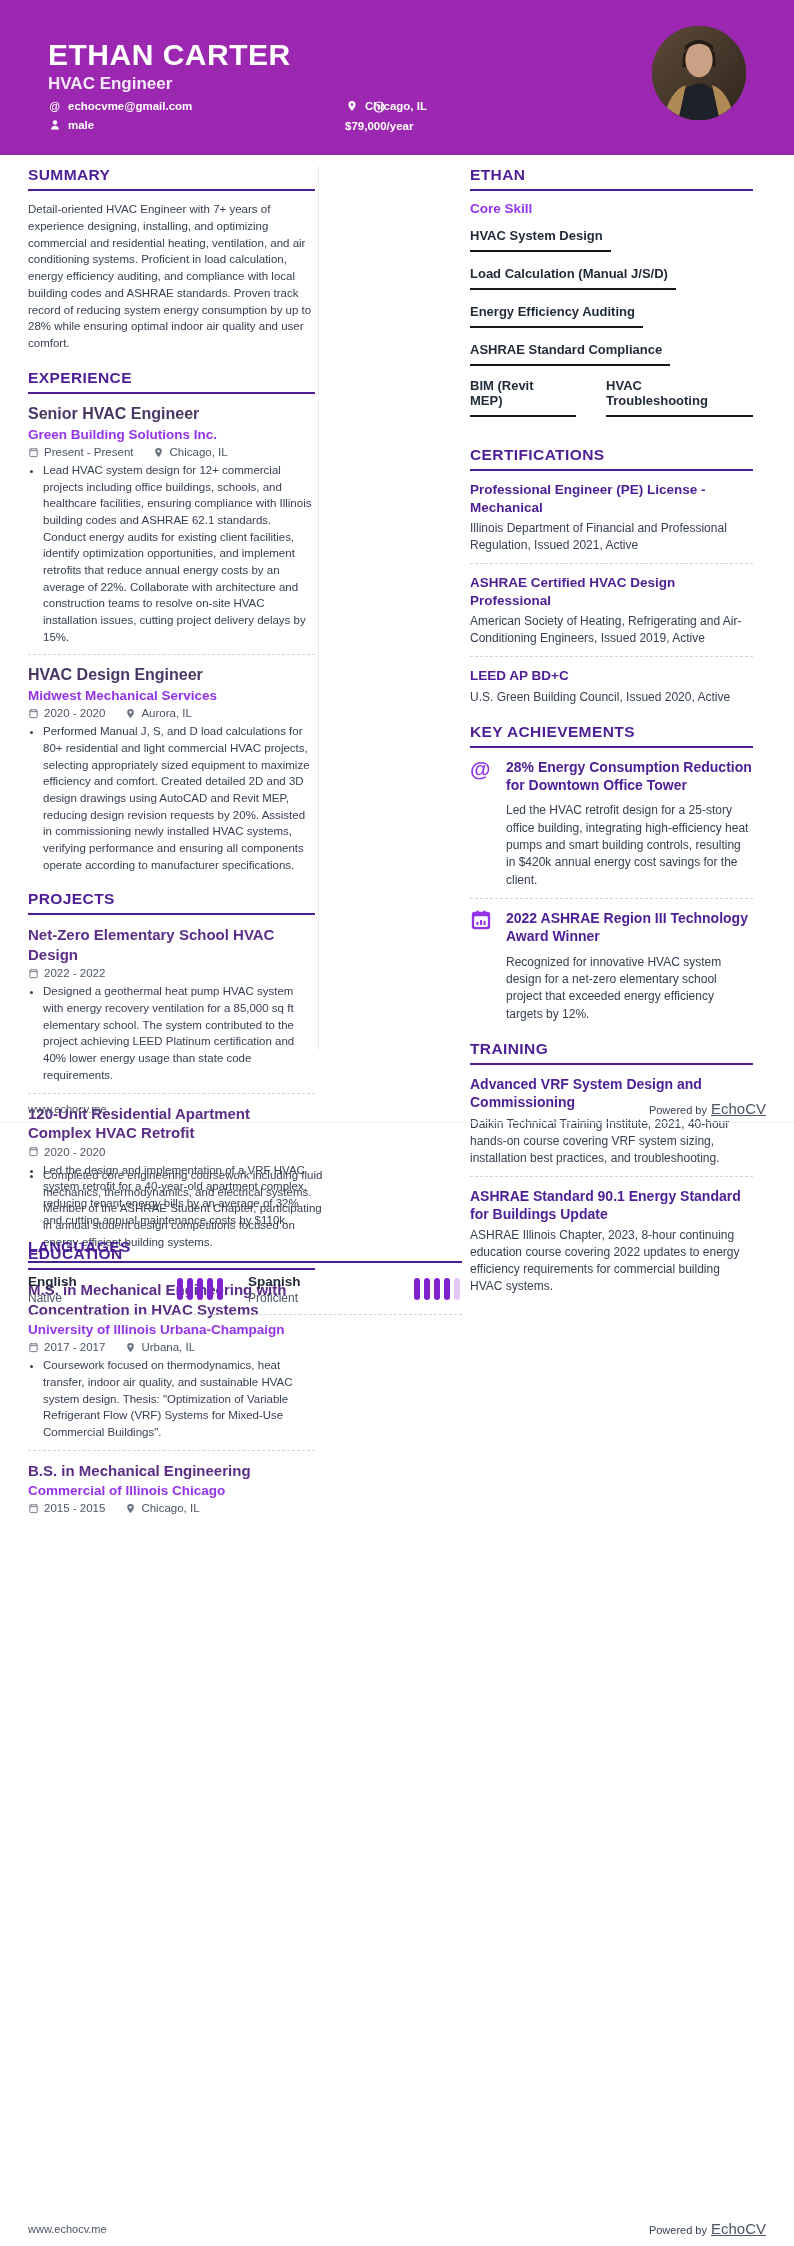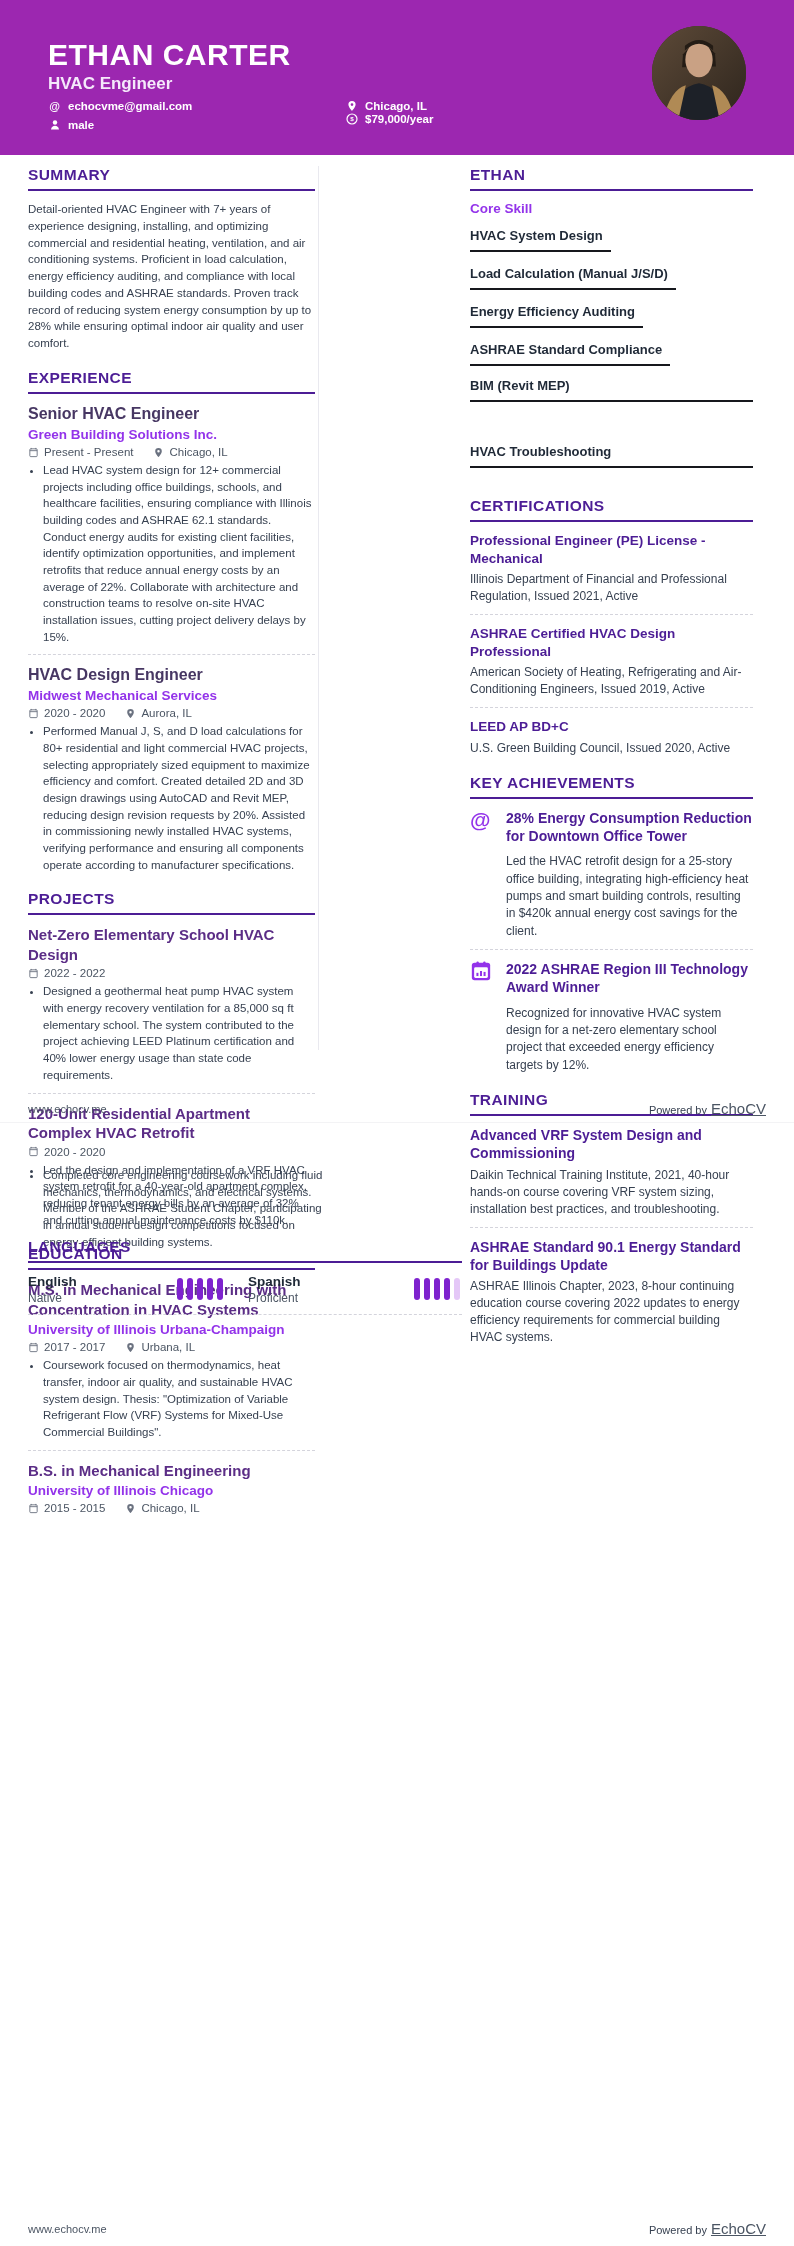--- a/index.html
+++ b/index.html
@@ -31,21 +31,21 @@
   .meta{display:flex;gap:20px;align-items:center;color:#4b5563;font-size:11.5px;margin:2px 0 4px 0;}
   .meta-item{display:flex;gap:5px;align-items:center;}
   .meta-item svg{width:11px;height:11px;display:block;color:#6b7280;}
   ul.blist{margin:3px 0 6px 0;padding-left:15px;}
   ul.blist li{font-size:11.5px;line-height:1.45;color:#374151;}
   .dashed{border:none;border-top:1.5px dashed #d4d4dc;margin:9px 0 10px 0;}
   
   .skill-cat{font-size:13.5px;font-weight:800;color:#9333ea;margin-bottom:10px;}
   .skill{display:inline-block;font-size:13px;font-weight:700;color:#1f2937;
          border-bottom:2px solid #16181d;padding:0 8px 7px 0;margin-bottom:12px;}
-  .skill-pair{display:flex;gap:30px;flex-direction:column;}
+  .skill-pair{display:flex;gap:30px;}
   
   .ctitle{font-size:13.5px;font-weight:700;color:#4c1d95;line-height:1.3;margin:1px 0 4px 0;}
   .cdesc{font-size:12px;line-height:1.42;color:#374151;}
   
   .ach{display:flex;gap:10px;}
   .ach-ic{width:26px;flex:none;color:#9333ea;}
   .at-glyph{font-size:21px;font-weight:700;color:#9333ea;line-height:1;}
   .ach-ic svg{width:22px;height:22px;display:block;}
   .ach-title{font-size:14px;font-weight:700;color:#4c1d95;line-height:1.3;margin-bottom:4px;}
   .ach-desc{font-size:12px;line-height:1.45;color:#374151;margin-top:8px;}
@@ -89,21 +89,21 @@
     <span>male</span>
   </div>
   <div class="contact" style="left:345px;top:99px;">
     <span class="ic">
       <svg viewBox="0 0 24 24" fill="currentColor">
           <path d="M12 2a7.2 7.2 0 0 0-7.2 7.2C4.8 14.4 12 22 12 22s7.2-7.6 7.2-12.8A7.2 7.2 0 0 0 12 2zm0 9.8a2.7 2.7 0 1 1 0-5.4 2.7 2.7 0 0 1 0 5.4z"></path>
         </svg>
     </span>
     <span>Chicago, IL</span>
   </div>
-  <div class="contact" style="left:345px;top:112px;">
+  <div class="contact" style="left:345px;top:100px;flex-direction:column;">
     <span class="ic">
       <svg viewBox="0 0 24 24">
           <circle cx="12" cy="12" r="10" fill="none" stroke="currentColor" stroke-width="2.4"></circle>
           <text x="12" y="16.4" text-anchor="middle" font-size="12.5" font-weight="bold" fill="currentColor">$</text>
         </svg>
     </span>
     <span>$79,000/year</span>
   </div>
 
   <div class="avatar">
@@ -243,21 +243,21 @@
       </div>
       <ul class="blist">
           <li>Coursework focused on thermodynamics, heat transfer, indoor air quality, and sustainable HVAC system design. Thesis: "Optimization of Variable Refrigerant Flow (VRF) Systems for Mixed-Use Commercial Buildings".</li>
         </ul>
     </div>
 
     <hr class="dashed">
 
     <div class="entry">
       <div class="ptitle">B.S. in Mechanical Engineering</div>
-      <div class="company">University of Illinois Chicago</div>
+      <div class="company">Commercial of Illinois Chicago</div>
       <div class="meta">
         <span class="meta-item">
           <svg viewBox="0 0 24 24">
               <path d="M7 2v3M17 2v3M4 8h16M6 4h12a2 2 0 0 1 2 2v13a2 2 0 0 1-2 2H6a2 2 0 0 1-2-2V6a2 2 0 0 1 2-2z" fill="none" stroke="currentColor" stroke-width="2"></path>
             </svg>
           <span>2015 - 2015</span>
         </span>
         <span class="meta-item">
           <svg viewBox="0 0 24 24" fill="currentColor">
               <path d="M12 2a7.2 7.2 0 0 0-7.2 7.2C4.8 14.4 12 22 12 22s7.2-7.6 7.2-12.8A7.2 7.2 0 0 0 12 2zm0 9.8a2.7 2.7 0 1 1 0-5.4 2.7 2.7 0 0 1 0 5.4z"></path>

